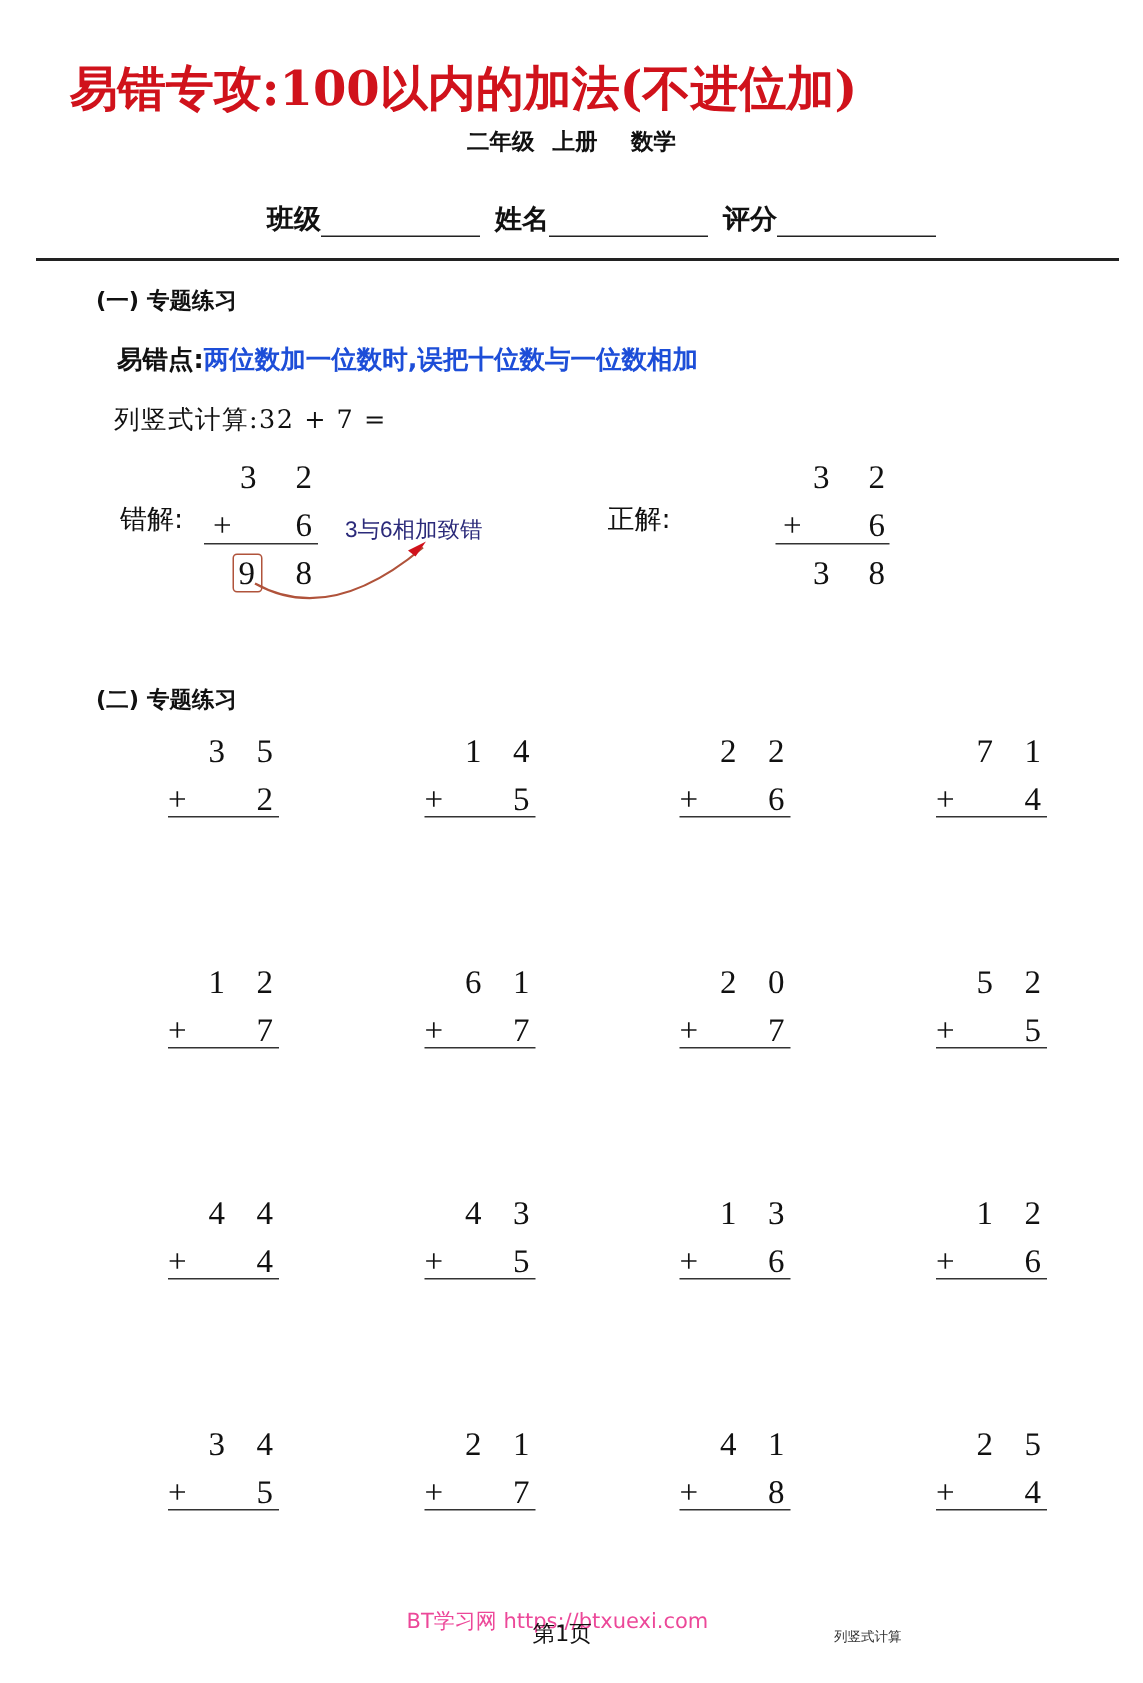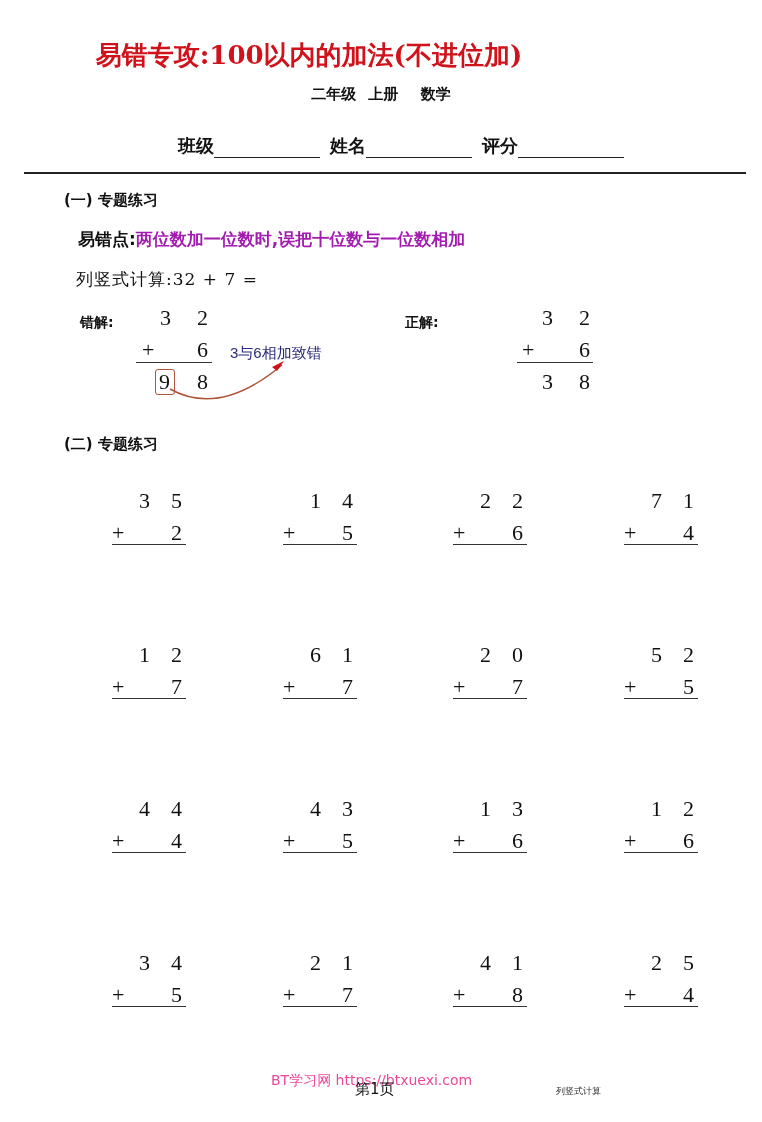--- a/index.html
+++ b/index.html
@@ -1,30 +1,30 @@
 <!DOCTYPE html>
 <html><head>
 <meta charset="utf-8">
 <style>
   html, body { margin:0; padding:0; background:#ffffff; }
   body { width:762px; height:1122px; position:relative; overflow:hidden;
          font-family:"DejaVu Sans", sans-serif; color:#111; }
   .abs { position:absolute; }
   .title { left:0; width:618px; top:38px; text-align:center; font-family:"DejaVu Serif", serif;
-           font-weight:bold; font-size:26px; color:#d0121b; letter-spacing:0px; }
+           font-weight:bold; font-size:32px; color:#d0121b; letter-spacing:0px; }
   .subtitle { left:0; width:762px; top:85px; text-align:center; font-weight:bold; font-size:15px; }
   .subtitle span { margin:0 6px; }
   .info-row { top:134px; left:178px; font-size:18px; font-weight:bold; display:flex; align-items:flex-end; }
   .info-row .blank { display:inline-block; border-bottom:1.5px solid #222; height:18px; margin-right:10px; }
   .divider { left:24px; width:722px; top:172px; border-top:2px solid #222; }
   .sec { font-size:15px; font-weight:bold; }
   .err-pt { top:228px; left:78px; font-size:17px; font-weight:bold; }
-  .err-pt .red { color:#a21caf; }
+  .err-pt .red { color:#1d4ed8; }
   .calc { top:268px; left:76px; font-family:"DejaVu Serif", serif; font-size:17px; letter-spacing:1px; }
-  .lbl { font-weight:bold; font-size:14px; }
+  .lbl { font-weight:normal; font-size:18px;margin-top:20px; }
   .num { font-family:"Liberation Serif", serif; font-size:22px; position:absolute; }
   .hline { position:absolute; border-top:1.5px solid #333; }
   .note { top:344px; left:230px; font-family:Liberation Sans, sans-serif; font-size:15px; color:#2b2a7a; }
   .box9 { position:absolute; left:155px; top:369px; width:18px; height:24px; border:1.5px solid #b0533b; border-radius:3px; }
   .footer-wm { top:1072px; left:271px; font-size:14px; color:#ec4899; }
   .footer-page { top:1080px; left:355px; font-size:15px; color:#111; }
   .footer-note { top:1085px; left:556px; font-size:9px; color:#333; font-family:"DejaVu Serif", serif; }
 </style>
 </head>
 <body>
@@ -70,21 +70,21 @@
 <div>
   <span class="num" style="top:305px;left:542px">3</span>
   <span class="num" style="top:305px;left:579px">2</span>
   <span class="num" style="top:337px;left:522px">+</span>
   <span class="num" style="top:337px;left:579px">6</span>
   <div class="hline" style="top:362px;left:517px;width:76px"></div>
   <span class="num" style="top:369px;left:542px">3</span>
   <span class="num" style="top:369px;left:579px">8</span>
 </div>
 
-<div class="abs sec" style="top:435px;left:64px">(二) 专题练习</div>
+<div class="abs sec" style="top:457px;left:64px">(二) 专题练习</div>
 
 <div id="problems">
     <div>
       <span class="num" style="top:488px;left:139px">3</span>
       <span class="num" style="top:488px;left:171px">5</span>
       <span class="num" style="top:520px;left:112px">+</span>
       <span class="num" style="top:520px;left:171px">2</span>
       <div class="hline" style="top:544px;left:112px;width:74px"></div>
       <div class="abs" style="top:548px;left:112px;width:74px;height:40px"></div>
     </div>

